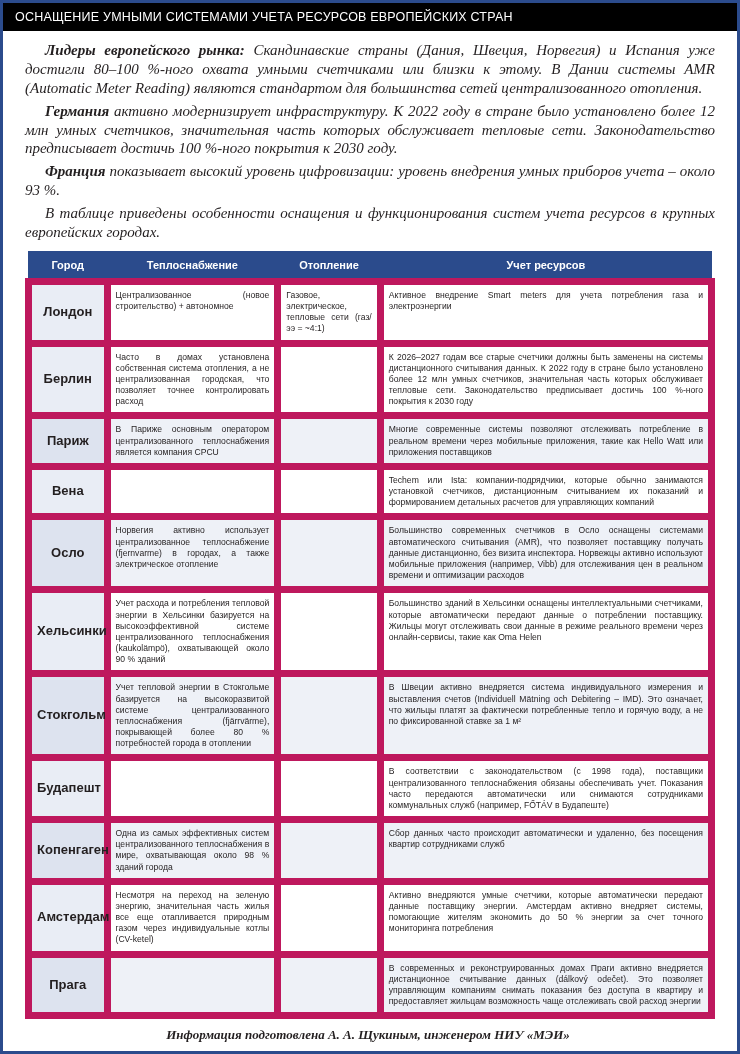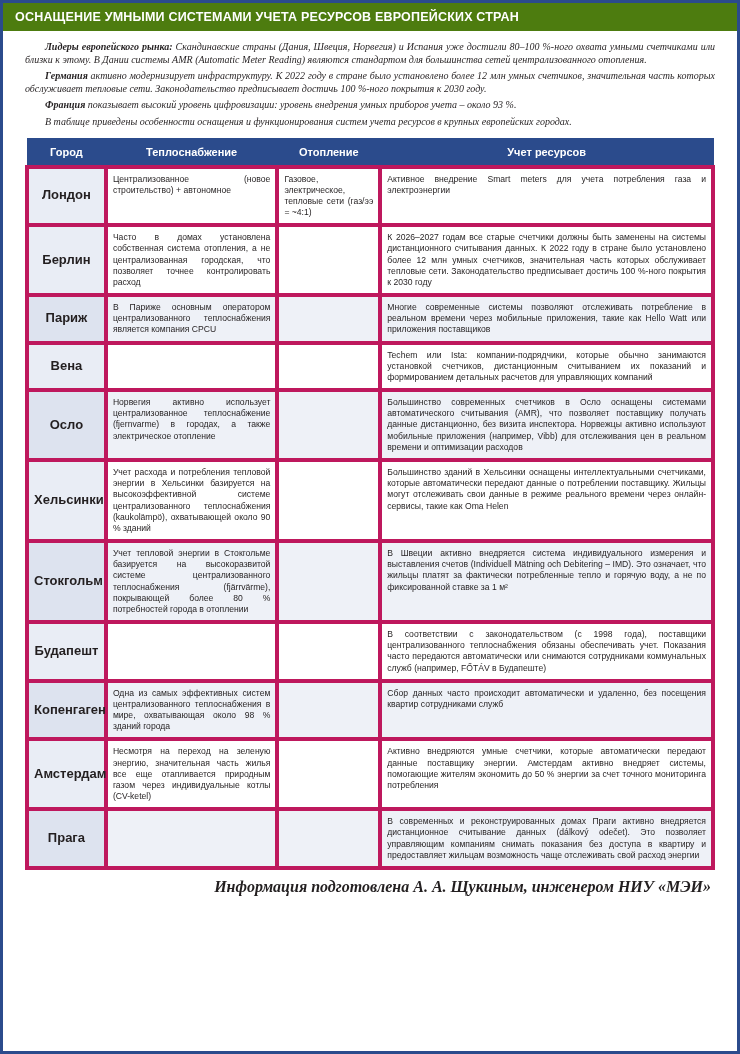--- a/index.html
+++ b/index.html
@@ -16,36 +16,36 @@
   }
   .page {
     position: relative;
     width: 740px;
     height: 1054px;
     box-sizing: border-box;
     border: 3px solid #2b4b8c;
     background: #ffffff;
   }
   .title-bar {
-    background: #4d7c0f;
+    background: #000000;
     color: #ffffff;
-    font-weight: bold;
+    font-weight: normal;
     font-size: 12.5px;
     letter-spacing: 0.2px;
     padding: 7px 10px 7px 12px;
     text-transform: uppercase;
   }
   .content {
     padding: 10px 22px 0 22px;
   }
   .intro p {
     margin: 0 0 4px 0;
     font-family: "Liberation Serif", serif;
     font-style: italic;
-    font-size: 10px;
+    font-size: 15px;
     line-height: 1.26;
     text-align: justify;
     text-indent: 20px;
   }
   .intro p .lead {
     font-weight: bold;
   }
   .intro p .lead-italic {
     font-weight: bold;
     font-style: italic;
@@ -60,21 +60,21 @@
   table.main th {
     background: #2b4b8c;
     color: #ffffff;
     font-size: 11px;
     font-weight: bold;
     text-align: center;
     padding: 7px 4px;
     border: 1px solid #2b4b8c;
   }
   table.main td {
-    border: 4px solid #be185d;
+    border: 7px solid #be185d;
     vertical-align: top;
     font-size: 8.6px;
     line-height: 1.3;
     padding: 5px 5px;
     text-align: justify;
   }
   table.main td.city {
     text-align: center;
     vertical-align: middle;
     font-weight: bold;
@@ -86,25 +86,25 @@
   }
   table.main tr.alt td.city {
     background: #dde3ef;
   }
   .col-city { width: 11.5%; }
   .col-heat { width: 25%; }
   .col-otop { width: 15%; }
   .col-res  { width: 48.5%; }
   .footer {
     margin-top: 8px;
-    text-align: right;
+    text-align: center;
     font-family: "Liberation Serif", serif;
     font-style: italic;
     font-weight: bold;
-    font-size: 16px;
+    font-size: 13px;
     padding-right: 4px;
     padding-bottom: 6px;
   }
 </style>
 </head>
 <body>
 
 <div class="page">
 
   <div class="title-bar">ОСНАЩЕНИЕ УМНЫМИ СИСТЕМАМИ УЧЕТА РЕСУРСОВ ЕВРОПЕЙСКИХ СТРАН</div>

